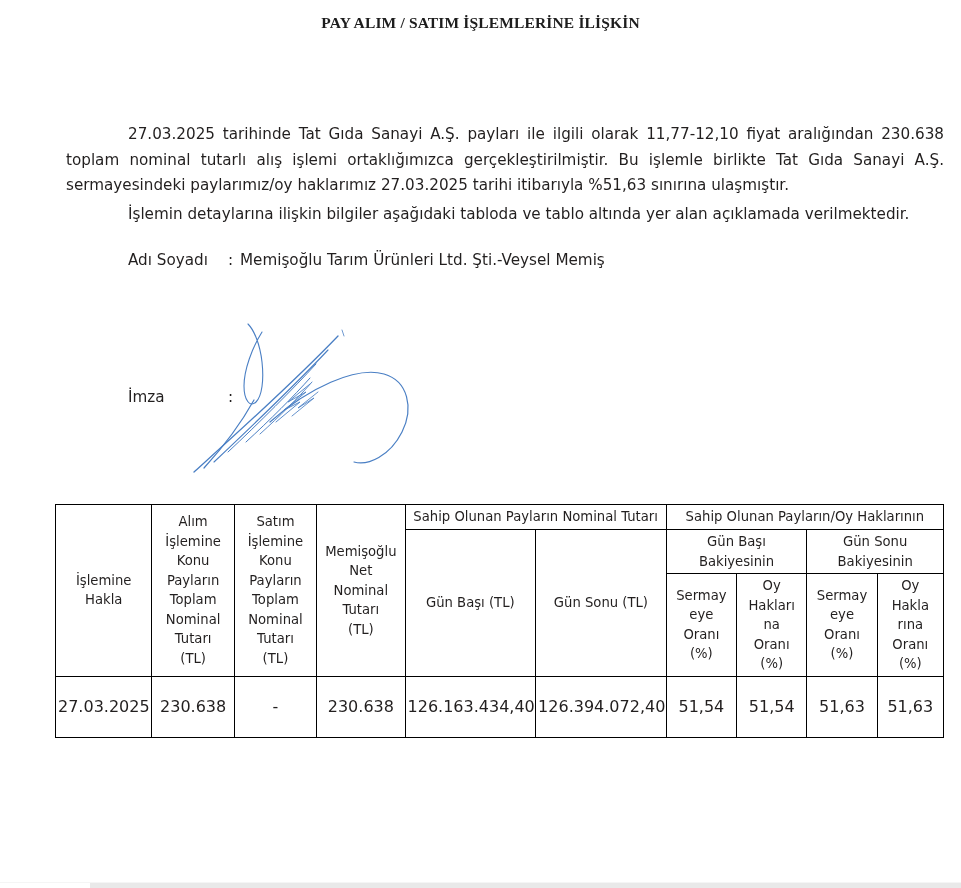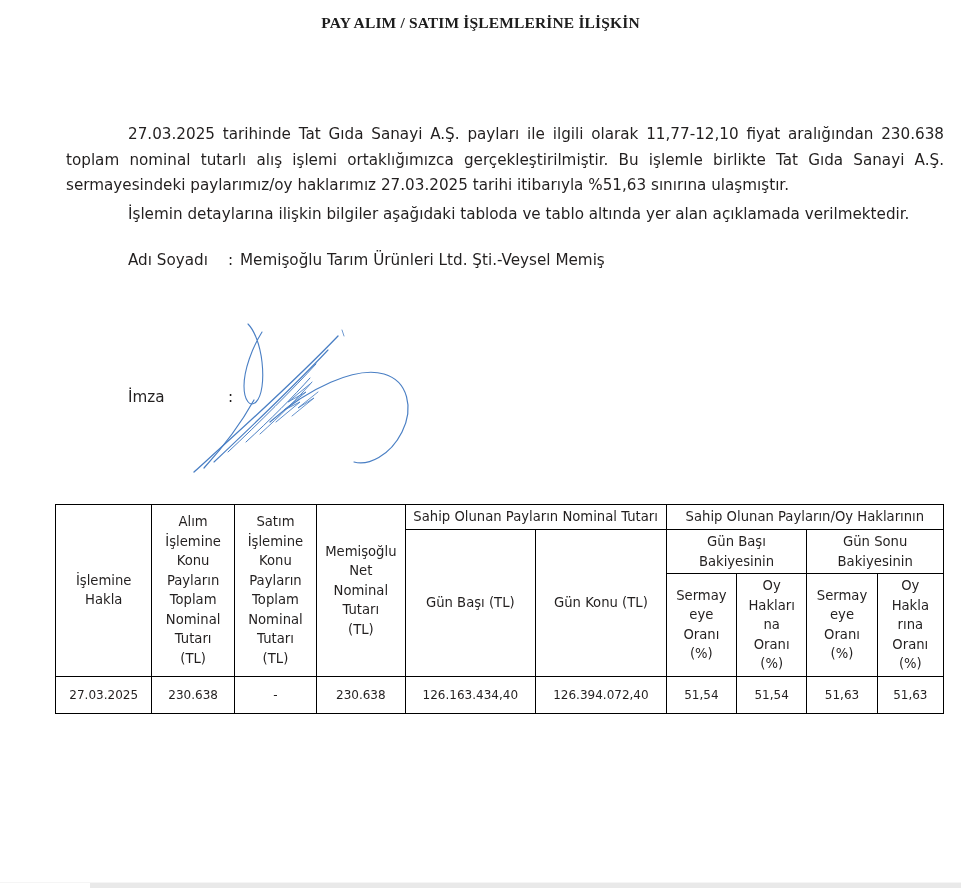--- a/index.html
+++ b/index.html
@@ -111,23 +111,23 @@
     vertical-align: middle;
     font-weight: normal;
     padding: 2px 3px;
     line-height: 19.5px;
   }
   table.main th.grp {
     line-height: 20px;
   }
   table.main td.data {
     height: 30px;
-    font-size: 12px;
+    font-size: 16px;
     line-height: 20px;
-    padding: 3px 2px;
+    padding: 15px 2px;
   }
   .stack { display: block; }
 
   
   .page-edge {
     position: absolute;
     left: 90px;
     right: 0;
     bottom: 0;
     height: 5px;
@@ -233,21 +233,21 @@
             <span class="stack">Nominal</span>
             <span class="stack">Tutarı</span>
             <span class="stack">(TL)</span>
           </th>
           <th class="grp" colspan="2">Sahip Olunan Payların Nominal Tutarı</th>
           <th class="grp" colspan="4">Sahip Olunan Payların/Oy Haklarının</th>
         </tr>
 
         <tr>
           <th rowspan="2">Gün Başı (TL)</th>
-          <th rowspan="2">Gün Konu (TL)</th>
+          <th rowspan="2">Gün Sonu (TL)</th>
           <th colspan="2">
             <span class="stack">Gün Başı</span>
             <span class="stack">Bakiyesinin</span>
           </th>
           <th colspan="2">
             <span class="stack">Gün Sonu</span>
             <span class="stack">Bakiyesinin</span>
           </th>
         </tr>
 

